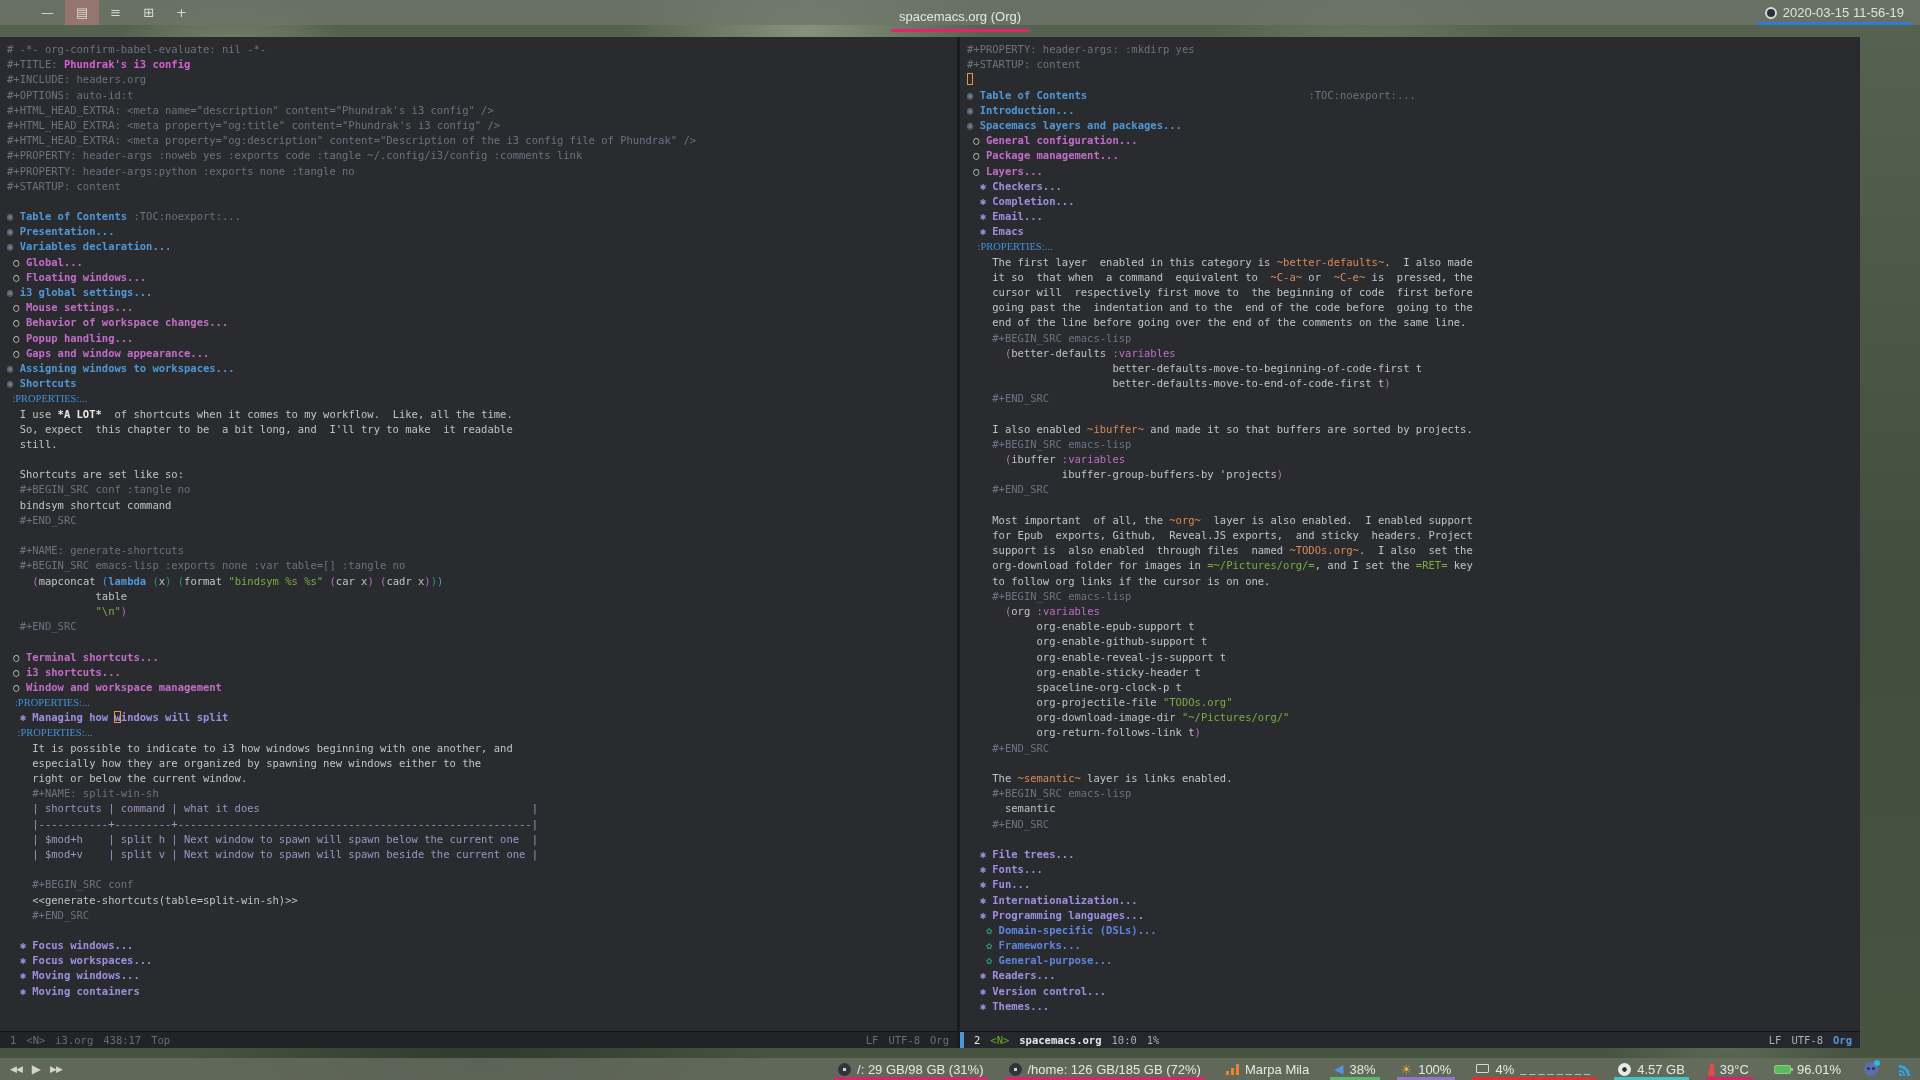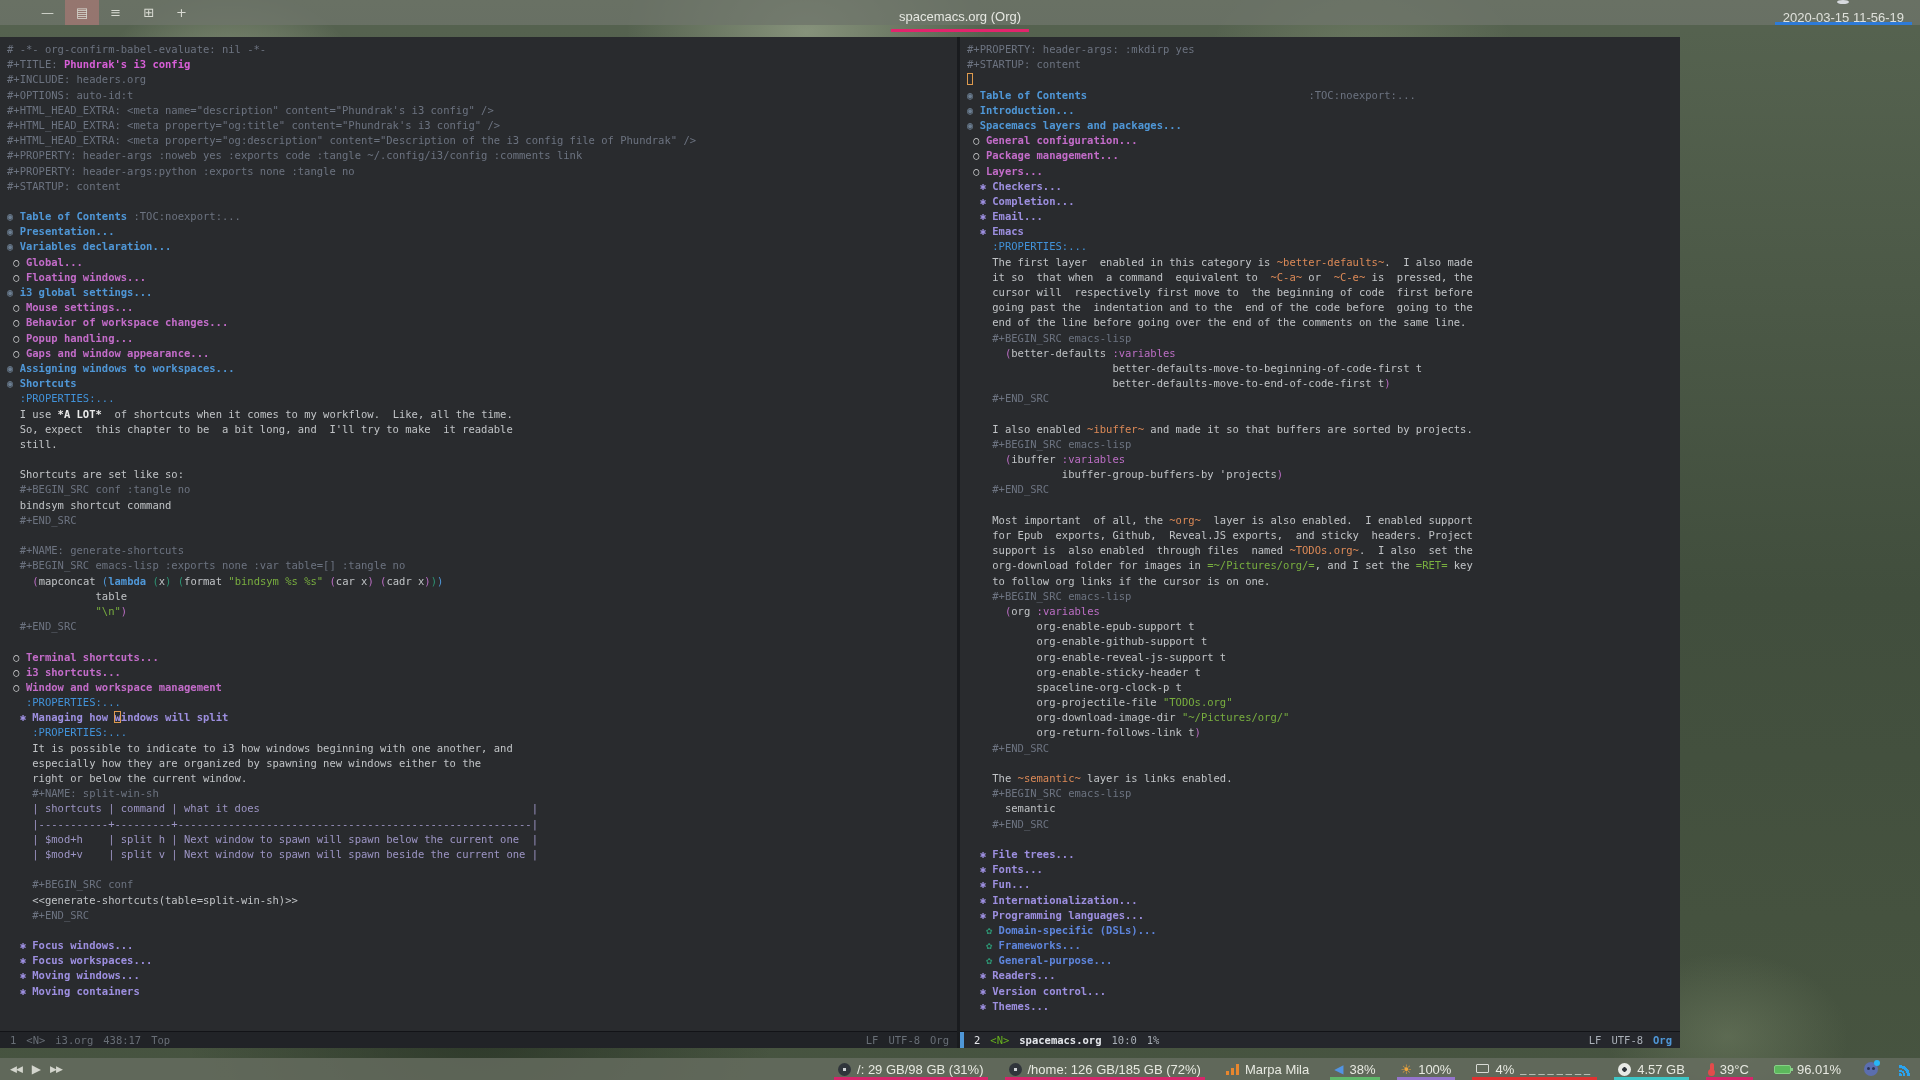--- a/index.html
+++ b/index.html
@@ -24,45 +24,45 @@
     color:#dcded6; font-size:13px; }
   .tb-left { display:flex; align-items:stretch; padding-left:30px; }
   .layout-icon { display:flex; align-items:center; padding:0 11px; font-size:13px;
     color:#d8dad2; font-family:"DejaVu Sans",sans-serif; }
   .layout-icon.active { background:rgba(205,125,125,.45); }
   .tb-title { position:absolute; left:50%; transform:translateX(-50%); height:25px;
     display:flex; align-items:center; padding:16px 12px; color:#e6e8e2; }
   .tb-title::after { content:''; position:absolute; left:4px; right:4px; bottom:0;
     height:3px; background:var(--title-underline,#e2246c); }
   .tb-clock { position:absolute; right:6px; top:0; height:25px; display:flex;
-    align-items:center; gap:6px; padding:0 10px; color:#dfe1db;flex-direction:column; }
+    align-items:center; gap:6px; padding:0 10px; color:#dfe1db; }
   .tb-clock::after { content:''; position:absolute; left:2px; right:2px; bottom:0;
     height:3px; background:var(--clock-underline,#2e7bd8); }
   .clock-icon { width:12px; height:12px; border-radius:50%; background:#26313d;
     border:2px solid #d7dade; }
 
   
-  .emacs { position:absolute; top:37px; left:0; width:1680px; height:1011px;
+  .emacs { position:absolute; top:37px; left:0; width:1860px; height:1011px;
     display:flex; background:#292b2e; }
   .pane { display:flex; flex-direction:column; overflow:hidden; }
   .pane.left { width:957px; }
   .pane.right { flex:1; }
   .vsep { width:3px; background:#191b1e; }
   .buffer { flex:1; overflow:hidden; padding:6px 0 0 7px;
     font-family:"DejaVu Sans Mono","DejaVu Sans",monospace; font-size:10.5px; }
   .bl { height:15.2px; white-space:pre; color:#c1c4c7; }
 
   
   .c  { color:#6c7380; }
   .t  { color:#c1c4c7; }
   .h1 { color:#4f97d7; font-weight:bold; }
   .h2 { color:#c36cc9; font-weight:bold; }
   .h3 { color:#9d8fe0; font-weight:bold; }
   .h4 { color:#5e85dc; font-weight:bold; }
-  .d  { color:#4192d9; }
+  .d  { color:#4192d9;font-family:Liberation Serif, serif; }
   .b  { color:#eaeaea; font-weight:bold; }
   .s  { color:#79af3f; }
   .o  { color:#dd8a57; }
   .m  { color:#bc6ec5; }
   .k  { color:#4f97d7; font-weight:bold; }
   .p1 { color:#bc6ec5; }
   .p2 { color:#4f97d7; }
   .p3 { color:#2d9574; }
   .tb { color:#9d95c5; }
   .tt { color:#d75fd7; font-weight:bold; }

